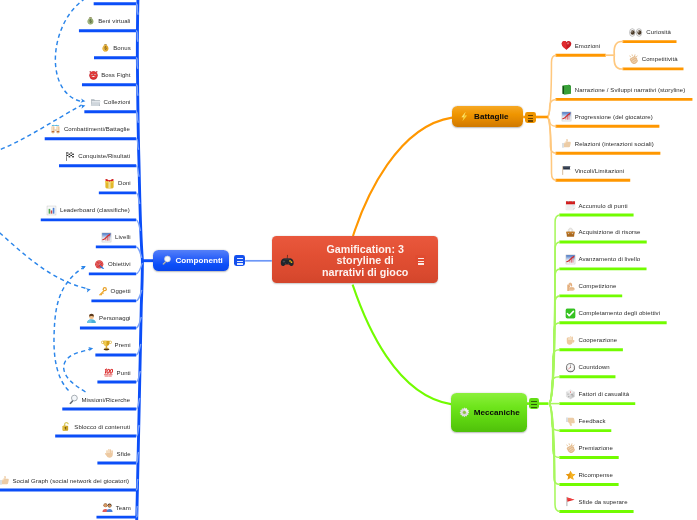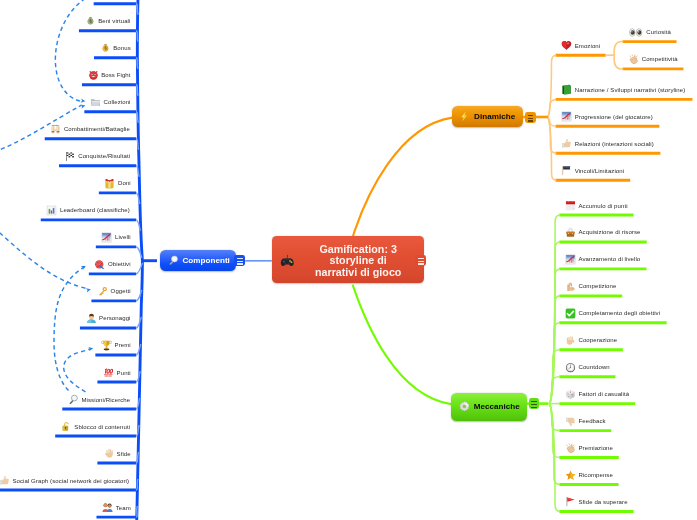--- a/index.html
+++ b/index.html
@@ -9,39 +9,39 @@
 svg#wires{position:absolute;left:0;top:0;width:697px;height:520px;overflow:visible;}
 svg#wires path{fill:none;}
 svg#wires path.ah{fill:#2a85ea;stroke:none;}
 .leaf{position:absolute;display:flex;align-items:center;white-space:nowrap;height:13.3px;}
 .leaf .lbl{-webkit-font-smoothing:antialiased;font-size:6.05px;letter-spacing:.08px;color:#2b2b2b;line-height:1;margin-left:2.6px;}
 .leaf .ico{display:block;}
 .node{position:absolute;display:flex;align-items:center;box-sizing:border-box;border-radius:7px;}
 .node .nico{flex:0 0 auto;margin-right:3.9px;}
 .n-root .nico{position:relative;top:1px;}
 .node .nlbl{font-weight:bold;font-size:8.1px;letter-spacing:.02px;}
-.n-comp{left:160px;top:249.7px;width:75.8px;height:21.0px;padding-left:7.8px;
+.n-comp{left:153px;top:249.7px;width:75.8px;height:21.0px;padding-left:7.8px;
   background:linear-gradient(180deg,#5580f8 0%,#2f64f9 36%,#0b4ef8 70%,#0a46ea 100%);
   box-shadow:0 .8px 1.6px rgba(0,0,0,.28);border-radius:5.5px;}
 .n-comp .nlbl{color:#fff;}
 .h-comp{left:234.4px;top:254.9px;width:10.9px;height:10.9px;background:#1450ee;}
 .h-comp i{background:#e5ecfe;}
-.n-root{left:271.6px;top:236.4px;width:152px;height:47.0px;padding-left:8.3px;border-radius:4.5px;
+.n-root{left:271.6px;top:236.4px;width:166px;height:47.0px;padding-left:8.3px;border-radius:4.5px;
   background:linear-gradient(180deg,#e9583d 0%,#e24f33 42%,#da4a2f 78%,#d3452b 100%);
   box-shadow:0 .8px 1.6px rgba(0,0,0,.22);}
 .rootlbl{font-weight:bold;position:relative;top:1.1px;font-size:10.7px;color:#fdf2ef;text-align:center;line-height:1.045;flex:1;margin-left:-5.5px;letter-spacing:.02px;}
 .h-root{left:415.0px;top:254.9px;width:11.1px;height:11.0px;background:#e04b30;}
 .h-root i{background:#fbeae6;}
 .n-din{left:451.6px;top:105.9px;width:71.6px;height:21.6px;padding-left:7.8px;
   background:linear-gradient(180deg,#f6a824 0%,#ef9500 40%,#e08600 72%,#cf7900 100%);
   box-shadow:0 .8px 1.6px rgba(0,0,0,.28);border-radius:5.5px;}
 .n-din .nlbl{color:#0a0a0a;}
 .h-din{left:525.4px;top:111.9px;width:10.6px;height:10.9px;background:#ee9400;}
 .h-din i{background:#6a4200;}
-.n-mec{left:451.2px;top:392.9px;width:75.6px;height:28px;padding-left:7.8px;
+.n-mec{left:451.2px;top:392.9px;width:75.6px;height:39px;padding-left:7.8px;
   background:linear-gradient(180deg,#8cf03c 0%,#6ee51b 36%,#5cd20f 72%,#4fc00a 100%);
   box-shadow:0 .8px 1.6px rgba(0,0,0,.28);border-radius:5.5px;}
 .n-mec .nlbl{color:#0a0a0a;}
 .h-mec{left:528.6px;top:398.2px;width:10.8px;height:10.9px;background:#63de14;}
 .h-mec i{background:#2f5c0a;}
 .ham{position:absolute;border-radius:2.4px;box-sizing:border-box;}
 .ham i{display:block;position:absolute;left:2.6px;right:2.6px;height:1.15px;border-radius:.3px;}
 .ham i:nth-child(1){top:2.8px;}
 .ham i:nth-child(2){top:5.7px;}
 .ham i:nth-child(3){top:8.6px;}
@@ -637,21 +637,21 @@
       <i></i>
       <i></i>
     </div>
 
 <div class="node n-din">
   <svg class="nico" viewBox="0 0 16 16" width="10.8" height="10.8">
         <path d="M9.8 1L3.6 9.1h3.1L5.2 15l6.6-8.5H8.5z" fill="#f2b021"></path>
         <path d="M9.8 1L3.6 9.1h3.1L5.2 15z" fill="#fbe06a"></path>
         <path d="M8.5 6.5h3.3L5.2 15z" fill="#f7d53e"></path>
       </svg>
-  <span class="nlbl">Dinamiche</span>
+  <span class="nlbl">Battaglie</span>
 </div>
 <div class="ham h-din">
       <i></i>
       <i></i>
       <i></i>
     </div>
 
 <div class="node n-mec">
   <svg class="nico" viewBox="0 0 16 16" width="10.8" height="10.8">
         <path d="M8 .9l1.5 1.6 2.1-.7.4 2.2 2.2.4-.7 2.1L15.1 8l-1.6 1.5.7 2.1-2.2.4-.4 2.2-2.1-.7L8 15.1 6.5 13.5l-2.1.7-.4-2.2-2.2-.4.7-2.1L.9 8l1.6-1.5-.7-2.1 2.2-.4.4-2.2 2.1.7z" fill="#dcdcdc"></path>

